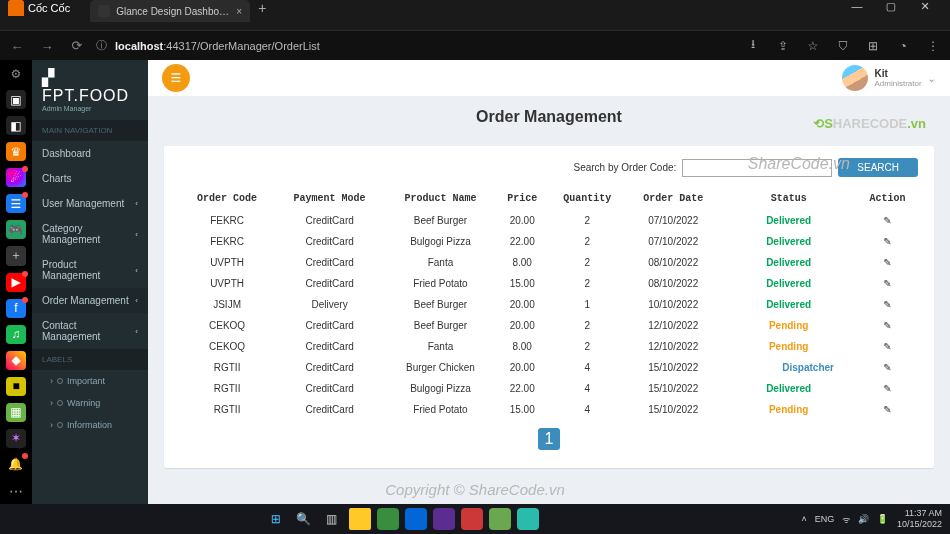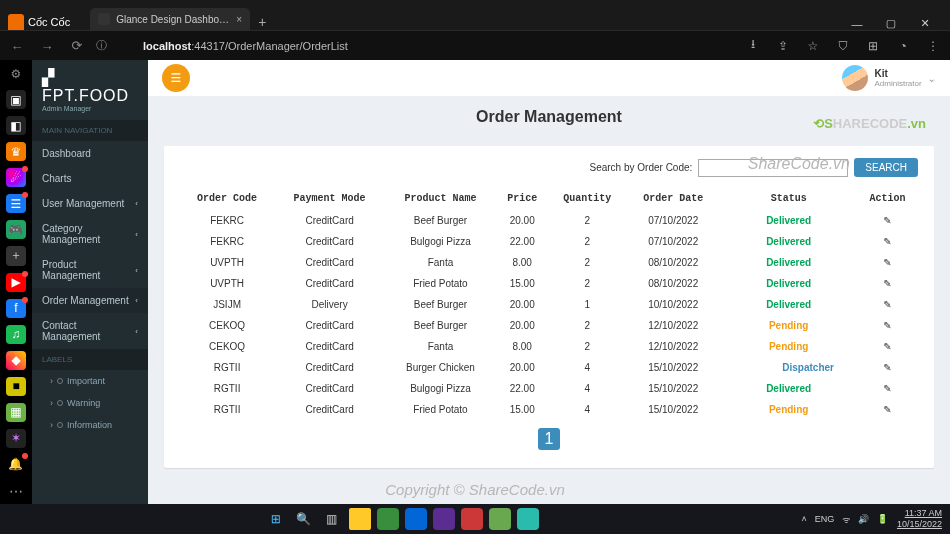--- a/index.html
+++ b/index.html
@@ -1,36 +1,36 @@
 <!DOCTYPE html>
 <html><head>
 <meta charset="utf-8">
 <style>
 * { margin: 0; padding: 0; box-sizing: border-box; font-family: -apple-system, "Segoe UI", Arial, sans-serif; }
 body { width: 950px; height: 534px; overflow: hidden; background: #1a1a1a; position: relative; }
 
 
-.titlebar { height: 30px; background: #1a1a1a; display: flex; align-items: flex-end; padding: 0 8px; }
+.titlebar { height: 30px; background: #1a1a1a; display: flex; align-items: flex-start; padding: 0 8px; }
 .titlebar .brand { color: #fff; font-size: 11px; margin-right: 20px; display:flex; align-items:center; gap:4px;}
 .titlebar .brand .hat { width:16px; height:16px; background:#ef6c00; border-radius:3px 3px 0 0; }
 .titlebar .tab { background: #2b2b2b; color: #ccc; font-size: 10px; padding: 5px 8px; border-radius: 5px 5px 0 0; display: flex; align-items: center; gap: 6px; max-width: 160px; }
 .titlebar .tab .fav { width:12px;height:12px;background:#333;border-radius:2px;}
 .titlebar .tab .tx { overflow:hidden; white-space:nowrap; text-overflow:ellipsis; flex:1;}
 .titlebar .tab .close { color:#aaa; }
 .titlebar .plus { color:#aaa; margin-left:8px; font-size:14px;}
 .titlebar .spacer { flex:1; }
 .titlebar .winbt { color:#ccc; width:34px; text-align:center; font-size:11px; }
 .titlebar .winbt.min::before{content:"—";}
 .titlebar .winbt.max::before{content:"▢";}
 .titlebar .winbt.clo::before{content:"✕";}
 
 .addrbar { height: 30px; background: #111; display:flex; align-items:center; padding:0 6px; gap:8px; border-top:1px solid #2a2a2a; }
 .addrbar .nav { color:#888; font-size:13px; width:22px; text-align:center; }
 .addrbar .lock { color:#888; font-size:11px; }
-.addrbar .url { color:#bbb; font-size:11px; flex:1;margin-left:28px; }
+.addrbar .url { color:#bbb; font-size:11px; flex:1; }
 .addrbar .url b { color:#eee; font-weight:600; }
 .addrbar .acticon { color:#aaa; font-size:12px; width:22px; text-align:center; }
 
 
 .iconrail { position:absolute; left:0; top:60px; bottom:30px; width:32px; background:#000; display:flex; flex-direction:column; align-items:center; gap:7px; padding:4px 0; }
 .iconrail .ic { width:20px; height:20px; border-radius:4px; display:flex; align-items:center; justify-content:center; font-size:12px; color:#fff; }
 .iconrail .ic.gear{color:#888;}
 .iconrail .sqdark{background:#222;}
 .iconrail .orange{background:#f57c00;}
 .iconrail .pink{background:radial-gradient(circle at 30% 30%,#f09,#a0f,#09f);}
@@ -76,21 +76,21 @@
 .watermark.wmtop { top:95px; right:100px;}
 .watermark.wmlogo { top:56px; right:24px; color:#8bc34a; font-weight:700; font-style:normal; font-size:13px;}
 .watermark.wmlogo .s{color:#8bc34a;}
 .watermark.wmlogo .rest{color:#ccc;}
 .watermark.wmbot { bottom:36px; left:50%; transform:translateX(-50%); font-size:15px;}
 
 .card { background:#fff; margin:8px 16px 16px 16px; padding:12px 16px 18px 16px; border-radius:2px; box-shadow:0 1px 1px rgba(0,0,0,.1); position:relative;}
 
 .searchrow { display:flex; justify-content:flex-end; align-items:center; gap:6px; margin-bottom:10px; font-size:10px; color:#333; }
 .searchrow input { border:1px solid #aaa; height:18px; width:150px; font-size:10px; padding:0 4px;}
-.searchrow .btn { background:#3c8dbc; color:#fff; border:none; padding:4px 11px; font-size:10px; border-radius:3px; }
+.searchrow .btn { background:#3c8dbc; color:#fff; border:none; padding:4px 19px; font-size:10px; border-radius:3px; }
 
 table { width:100%; border-collapse:collapse; font-size:10px; color:#333;}
 th { text-align:center; font-weight:700; padding:6px 4px;font-family:Liberation Mono, monospace; }
 td { text-align:center; padding:5px 4px; }
 .status-Delivered{color:#00a65a; font-weight:600;}
 .status-Pending{color:#f39c12; font-weight:600;}
 .status-Dispatcher{color:#3c8dbc; font-weight:600;margin-left:39px;}
 .editic{color:#333;}
 
 .pager { text-align:center; font-size:10px; color:#555; margin-top:8px;}
@@ -104,21 +104,21 @@
 .taskbar .tb.tv{color:#ccc;}
 .taskbar .tb.ex{background:#ffca28;border-radius:2px;}
 .taskbar .tb.app1{background:#388e3c;}
 .taskbar .tb.app2{background:#0366d6;}
 .taskbar .tb.app3{background:#5c2d91;}
 .taskbar .tb.app4{background:#cb3837;}
 .taskbar .tb.app5{background:#6aa84f;}
 .taskbar .tb.app6{background:#2bbbad;}
 .taskbar .spacer{flex:1;}
 .taskbar .tray{color:#ccc; font-size:9px; display:flex; align-items:center; gap:8px;}
-.taskbar .clock{ text-align:right; line-height:11px; font-size:9px; color:#ccc;text-decoration:underline;}
+.taskbar .clock{ text-align:right; line-height:11px; font-size:9px; color:#ccc;}
 </style>
 </head>
 <body>
 
 <div class="titlebar">
   <div class="brand">
     <span class="hat"></span>
     <span>Cốc Cốc</span>
   </div>
   <div class="tab">

